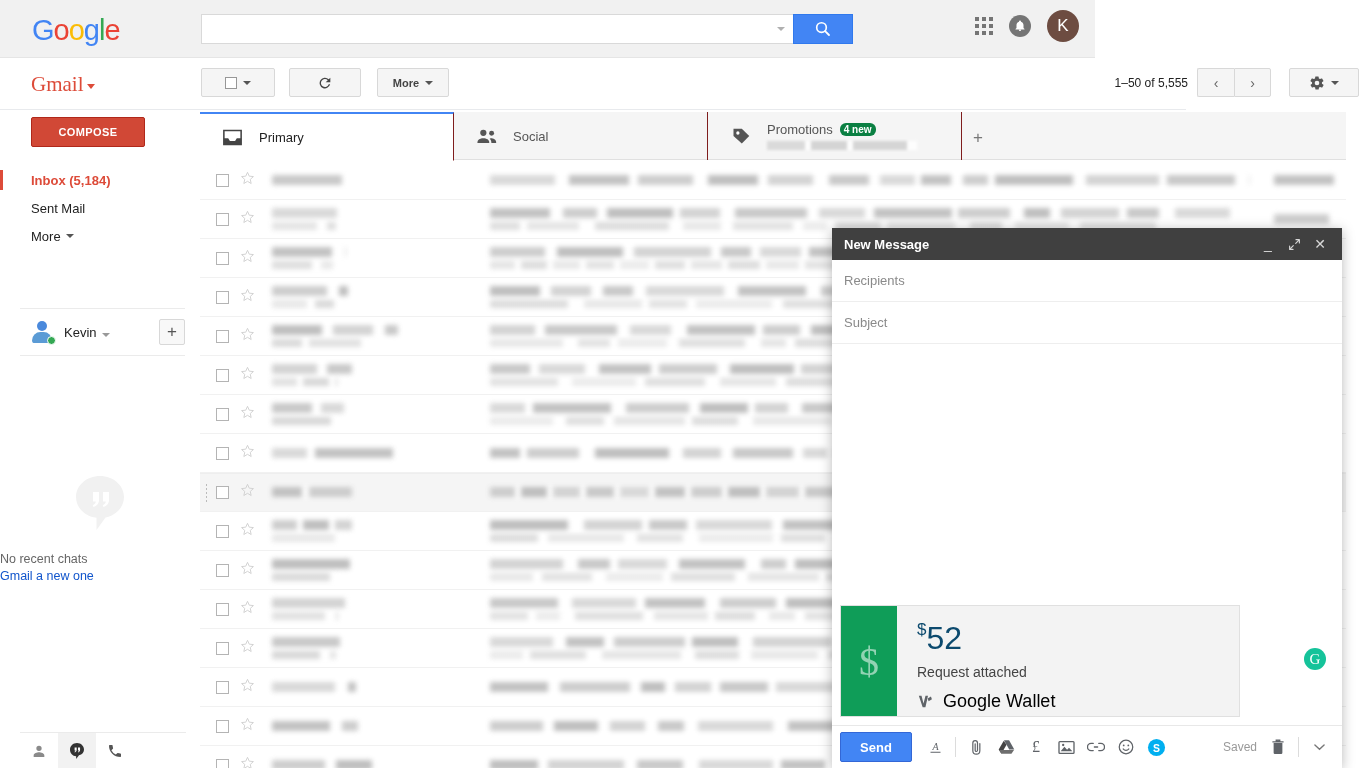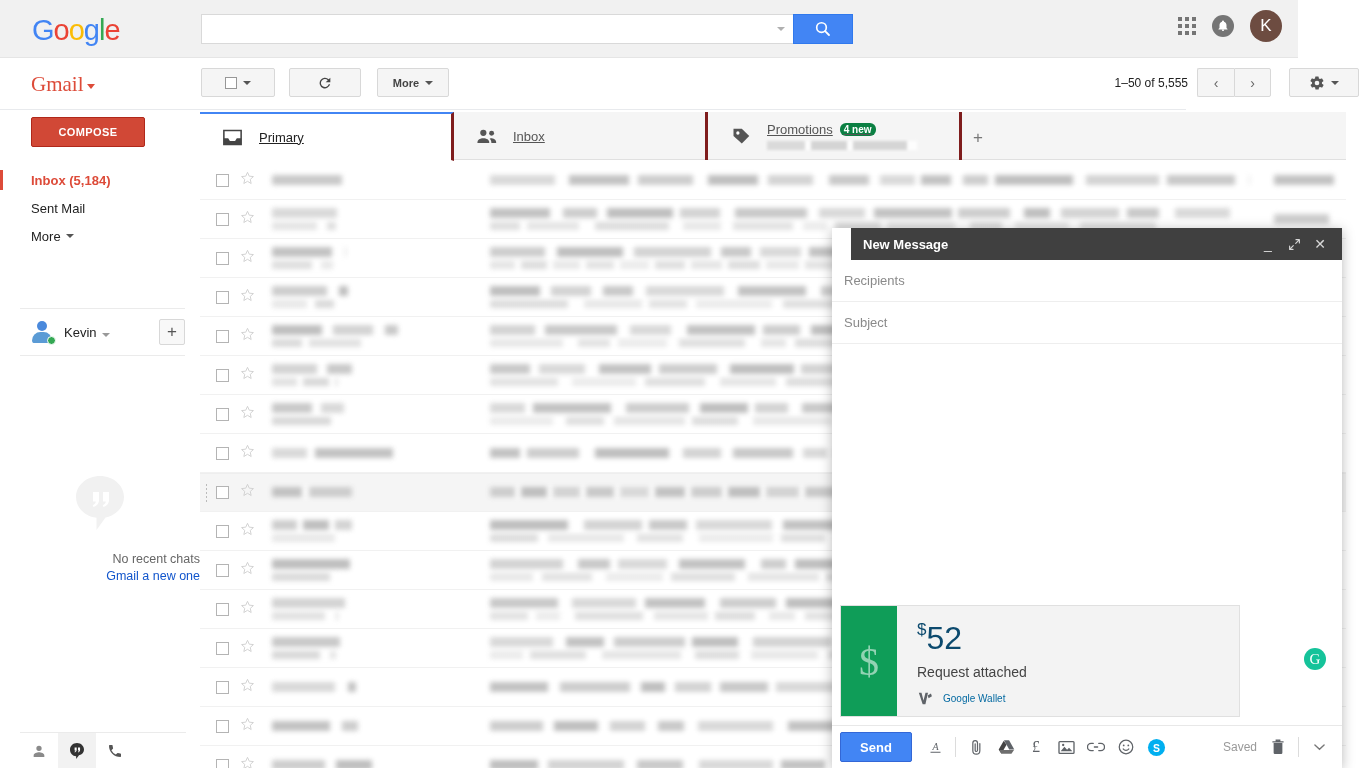--- a/index.html
+++ b/index.html
@@ -7,21 +7,21 @@
     width: 1366px; height: 768px;
     overflow: hidden;
     font-family: "Liberation Sans", sans-serif;
     background: #fff;
     -webkit-font-smoothing: antialiased;
   }
 
   
   .topbar {
     position: absolute; top: 0; left: 0;
-    width: 1298px; height: 58px;
+    width: 1095px; height: 58px;
     background: #f1f1f1;
     border-bottom: 1px solid #e5e5e5;
   }
   .glogo {
     position: absolute; left: 32px; top: 16px;
     font-family: "Liberation Serif", serif;
     font-size: 29px; letter-spacing: -1px;
     line-height: 1;
   }
   .glogo span { font-family: "Liberation Sans", sans-serif; font-weight: normal; }
@@ -149,21 +149,21 @@
     display: inline-block; width: 0; height: 0; margin-left: 5px;
     border-left: 4px solid transparent; border-right: 4px solid transparent;
     border-top: 4px solid #999;
   }
   .plusbtn {
     position: absolute; right: 0; top: 10px; width: 26px; height: 26px;
     border: 1px solid #d8d8d8; background: #f8f8f8; border-radius: 2px;
     display: flex; align-items: center; justify-content: center;
     font-size: 17px; color: #555; cursor: pointer;
   }
-  .nochat { position: absolute; top: 360px; left: 0; width: 200px; text-align: right; }
+  .nochat { position: absolute; top: 360px; left: 0; width: 200px; text-align: left; }
   .hangbub { margin: 0 auto 16px; width: 66px; height: 66px; position: relative; }
   .nochat .t1 { font-size: 12.5px; color: #666; }
   .nochat .t2 { font-size: 12.5px; color: #1155cc; cursor: pointer; margin-top: 3px; }
   .sidefoot {
     position: absolute; bottom: 0; left: 20px; width: 166px; height: 36px;
     border-top: 1px solid #ebebeb; display: flex; align-items: center;
   }
   .sfbtn {
     width: 38px; height: 35px; display: flex; align-items: center;
     justify-content: center; cursor: pointer;
@@ -171,22 +171,21 @@
   .sfbtn.sel { background: #f2f2f2; }
 
   
   .tabstrip {
     position: absolute; top: 112px; left: 200px; width: 1146px; height: 48px;
     background: #f5f5f5; border-bottom: 1px solid #e0e0e0;
   }
   .tab {
     position: absolute; top: 0; height: 48px; display: flex; align-items: center;
     padding-left: 22px; cursor: pointer; font-size: 13px; color: #555;
-    border-right: 3px solid #7f1d1d;
-    text-decoration: underline;
+    border-right: 1px solid #7f1d1d;
   }
   .tab.active {
     background: #fff; color: #222; border-top: 2px solid #4285f4;
     border-bottom: 1px solid #fff; height: 49px;
   }
   #tab-primary { left: 0; width: 254px; }
   #tab-social { left: 254px; width: 254px; }
   #tab-promos { left: 508px; width: 254px; }
   .tabicon { width: 24px; margin-right: 13px; display: flex; align-items: center; }
   .tablabel-wrap { display: flex; flex-direction: column; text-align: center; }
@@ -227,21 +226,21 @@
   .bl2 { margin-top: 4px; height: 8px; border-radius: 1px; }
 
   
   .compose {
     position: absolute; left: 832px; top: 228px; width: 510px; height: 540px;
     background: #fff; box-shadow: 0 2px 12px rgba(0,0,0,.28);
     display: flex; flex-direction: column; z-index: 50;
   }
   .c-head {
     height: 32px; background: #404040; color: #fff; display: flex;
-    align-items: center; padding: 0 9px 0 12px; cursor: move; margin-left: 19px;
+    align-items: center; padding: 0 9px 0 12px; cursor: move;
   }
   .c-title { font-size: 13px; font-weight: bold; flex: 1; }
   .c-ctrl { width: 26px; height: 26px; display: flex; align-items: center;
     justify-content: center; cursor: pointer; color: #d8d8d8; font-size: 14px; }
   .c-field {
     height: 42px; border-bottom: 1px solid #eee; display: flex; align-items: center;
     padding: 0 12px; font-size: 13px; color: #777; cursor: text;
   }
   .c-field input {
     width: 100%; border: none; outline: none; font-size: 13px; color: #222;
@@ -256,21 +255,21 @@
   .wc-left {
     width: 56px; background: #0f9d58; display: flex; align-items: center;
     justify-content: center; color: rgba(255,255,255,.55);
     font-size: 40px; font-family: "Liberation Serif", serif;
   }
   .wc-right { flex: 1; padding: 16px 0 0 20px; }
   .wc-amt { font-size: 32px; color: #0c4a6e; line-height: 1; font-weight: normal; }
   .wc-amt sup { font-size: 17px; vertical-align: super; top: -2px; position: relative; }
   .wc-sub { font-size: 14px; color: #444; margin-top: 10px; }
   .wc-brand { display: flex; align-items: center; gap: 9px; margin-top: 11px; }
-  .wc-brandtxt { font-size: 10px; color: #0369a1; }
+  .wc-brandtxt { font-size: 18px; color: #000000; }
   .grammarly {
     position: absolute; right: 16px; bottom: 55px; width: 22px; height: 22px;
     border-radius: 50%; background: #15c39a; color: #fff; font-size: 15px;
     display: flex; align-items: center; justify-content: center;
     font-family: "Liberation Serif", serif; cursor: pointer; z-index: 5;
   }
   .c-foot {
     height: 43px; border-top: 1px solid #e8e8e8; display: flex; align-items: center;
     padding: 0 8px; gap: 0;
   }
@@ -429,21 +428,21 @@
   </div>
   <div class="tab" id="tab-social">
     <span class="tabicon">
       <svg width="22" height="17" viewBox="0 0 24 18">
           <circle cx="8" cy="5" r="3.4" fill="#555"></circle>
           <circle cx="17" cy="5.5" r="2.7" fill="#555"></circle>
           <path d="M1.5 16c0-3.4 2.9-5 6.5-5s6.5 1.6 6.5 5z" fill="#555"></path>
           <path d="M16 11c3 0 6 1.3 6 4.3V16h-5.2c0-1.9-.7-3.5-1.9-4.6z" fill="#555"></path>
         </svg>
     </span>
-    <span>Inbox</span>
+    <span>Social</span>
   </div>
   <div class="tab" id="tab-promos">
     <span class="tabicon">
       <svg width="21" height="21" viewBox="0 0 24 24">
           <path d="M4 3h9.5L22 11.5 13.5 20 4 11.5z" fill="#555"></path>
           <circle cx="9" cy="8" r="1.9" fill="#fff"></circle>
         </svg>
     </span>
     <span class="tablabel-wrap">
       <span class="tabrow1">

